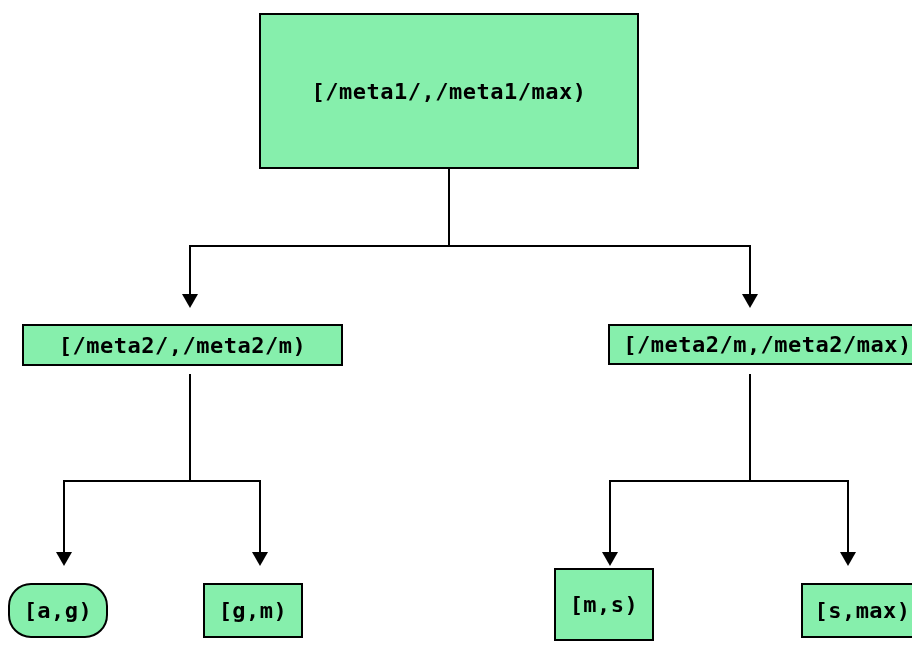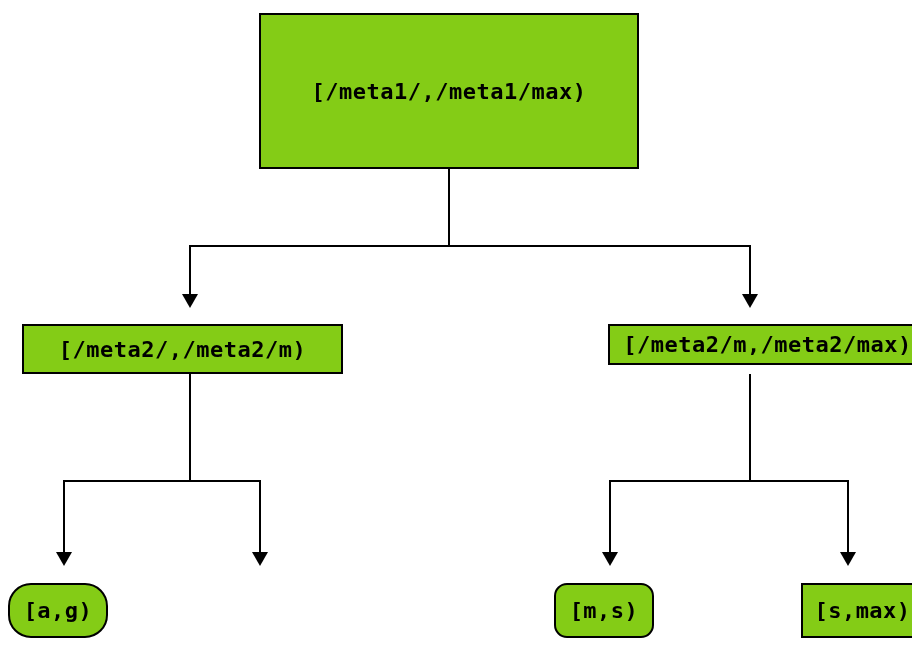--- a/index.html
+++ b/index.html
@@ -12,36 +12,36 @@
     width: 912px;
     height: 652px;
     background: #ffffff;
     font-family: "DejaVu Sans Mono", "Liberation Mono", monospace;
     overflow: hidden;
   }
   .node {
     position: absolute;
     box-sizing: border-box;
     border: 2px solid #000000;
-    background: #84cc16;
+    background: #86efac;
     color: #000000;
     display: flex;
     align-items: center;
     justify-content: center;
     font-size: 22px;
     font-weight: bold;
     letter-spacing: 0.5px;
     white-space: nowrap;
   }
   .node-root     { left: 259px; top: 13px;  width: 380px; height: 156px; }
-  .node-child-0  { left: 22px;  top: 324px; width: 321px; height: 50px;  }
+  .node-child-0  { left: 22px;  top: 324px; width: 321px; height: 42px;  }
   .node-child-1  { left: 608px; top: 324px; width: 319px; height: 41px;  }
   .node-leaf-0   { left: 8px;   top: 583px; width: 100px; height: 55px; border-radius: 23px;  }
   .node-leaf-1   { left: 203px; top: 583px; width: 100px; height: 55px;  }
-  .node-leaf-2   { left: 554px; top: 583px; width: 100px; height: 55px; border-radius: 13px;  }
+  .node-leaf-2   { left: 554px; top: 568px; width: 100px; height: 73px;  }
   .node-leaf-3   { left: 777px; top: 583px; width: 123px; height: 55px; margin-left: 24px;  }
 
   .line {
     position: absolute;
     background: #000000;
   }
   
   .e1-stem   { left: 448px; top: 169px; width: 2px;   height: 77px;  }
   .e1-hbar   { left: 189px; top: 245px; width: 562px; height: 2px;   }
   .e1-dropL  { left: 189px; top: 245px; width: 2px;   height: 50px;  }
@@ -86,20 +86,23 @@
   </div>
 
   <div class="node node-child-1">
     <span>[/meta2/m,/meta2/max)</span>
   </div>
 
   <div class="node node-leaf-0">
     <span>[a,g)</span>
   </div>
 
+  <div class="node node-leaf-1">
+    <span>[g,m)</span>
+  </div>
 
   <div class="node node-leaf-2">
     <span>[m,s)</span>
   </div>
 
   <div class="node node-leaf-3">
     <span>[s,max)</span>
   </div>
 
   <div class="line e1-stem"></div>

